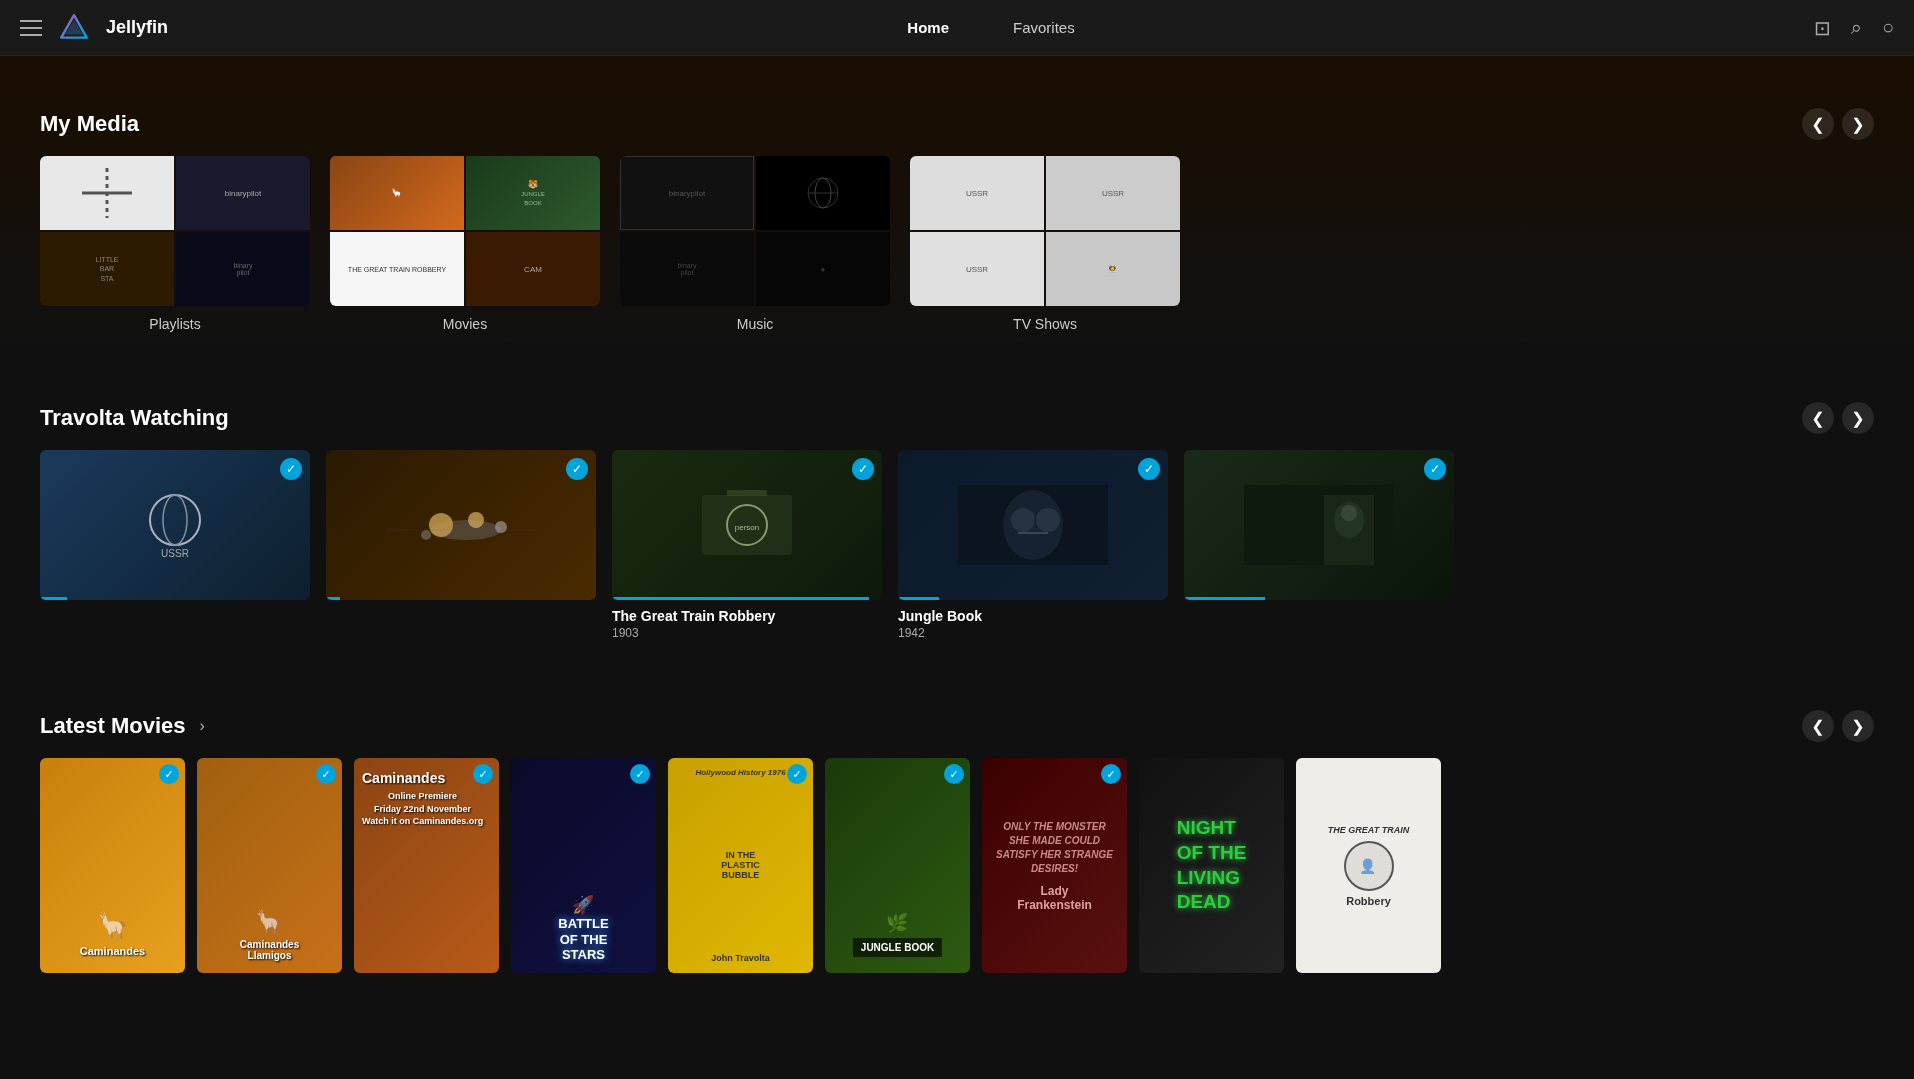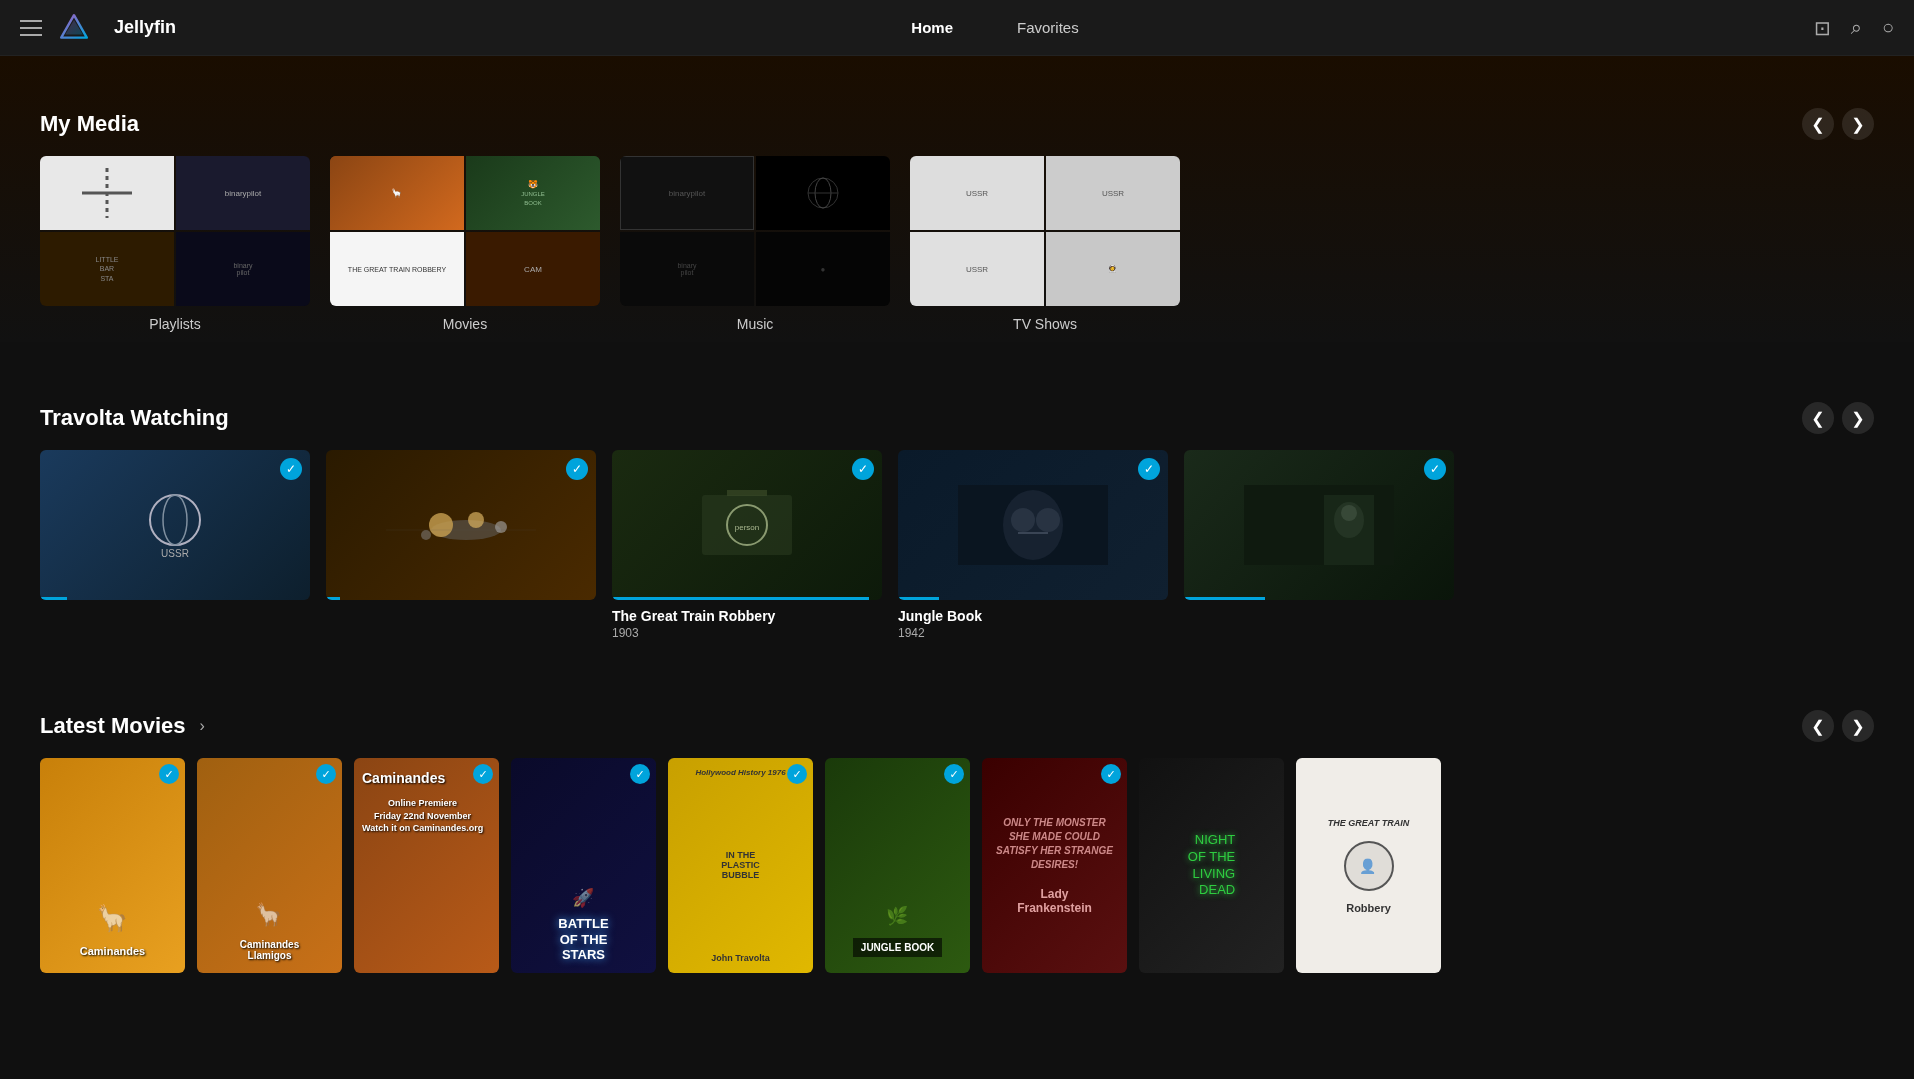--- a/index.html
+++ b/index.html
@@ -20,21 +20,21 @@
       align-items: center;
       padding: 0 20px;
       position: fixed;
       top: 0; left: 0; right: 0;
       z-index: 100;
       border-bottom: 1px solid #222;
     }
     .header-left { display: flex; align-items: center; gap: 16px; }
     .hamburger { cursor: pointer; display: flex; flex-direction: column; gap: 5px; }
     .hamburger span { width: 22px; height: 2px; background: #aaa; display: block; }
-    .logo { display: flex; align-items: center; gap: 24px; }
+    .logo { display: flex; align-items: center; gap: 16px; }
     .logo-icon { width: 32px; height: 32px; }
     .logo-text { font-size: 18px; font-weight: 600; color: #fff; }
     .header-nav { flex: 1; display: flex; justify-content: center; gap: 64px; }
     .nav-item { font-size: 15px; color: #ccc; cursor: pointer; }
     .nav-item.active { color: #fff; font-weight: 600; }
     .header-right { display: flex; align-items: center; gap: 20px; }
     .header-icon { color: #aaa; cursor: pointer; font-size: 20px; }
 
     
     .main { padding-top: 56px; }
@@ -176,21 +176,20 @@
       color: #fff;
     }
 
     
     .img-block {
       width: 100%; height: 100%;
       display: flex; align-items: center; justify-content: center;
       font-size: 9px; color: rgba(255,255,255,0.6);
       text-align: center; padding: 4px;
       font-weight: bold;
-      gap: 7px;
     }
 
     
     .pl-1 { background: #e8e8e8; }
     .pl-2 { background: #1a1a2e; }
     .pl-3 { background: #2d1b00; }
     .pl-4 { background: #0a0a1a; }
 
     
     .mv-1 { background: #8B4513; background-image: linear-gradient(135deg, #8B4513, #D2691E); }
@@ -541,21 +540,21 @@
             <div style="font-size:10px; color:#c88; text-align:center; font-style:italic; line-height:1.4">ONLY THE MONSTER<br>SHE MADE COULD<br>SATISFY HER STRANGE<br>DESIRES!</div>
             <div style="font-size:12px; color:#e0a0a0; font-weight:bold; margin-top:8px">Lady<br>Frankenstein</div>
           </div>
           <div class="lm-check">✓</div>
         </div>
       </div>
 
       <div class="lm-card">
         <div class="lm-thumb lm-notld">
           <div class="img-block" style="flex-direction:column; align-items:center; justify-content:center;">
-            <div style="font-size:13px; font-weight:400; color:#2ecc40; text-align:right; line-height:1.3; text-shadow:0 0 6px #2ecc40">NIGHT<br>OF THE<br>LIVING<br>DEAD</div>
+            <div style="font-size:19px; font-weight:700; color:#2ecc40; text-align:left; line-height:1.3; text-shadow:0 0 6px #2ecc40">NIGHT<br>OF THE<br>LIVING<br>DEAD</div>
           </div>
         </div>
       </div>
 
       <div class="lm-card">
         <div class="lm-thumb lm-robbery">
           <div class="img-block" style="flex-direction:column; align-items:center; justify-content:center; background:#f0ede8;">
             <div style="font-size:9px; color:#333; text-align:center; font-weight:bold; font-style:italic; line-height:1.4">THE GREAT TRAIN</div>
             <div style="width:50px; height:50px; border-radius:50%; border:2px solid #555; display:flex; align-items:center; justify-content:center; margin:4px 0; background:#e0ddd8;">
               <span style="font-size:14px">👤</span>

